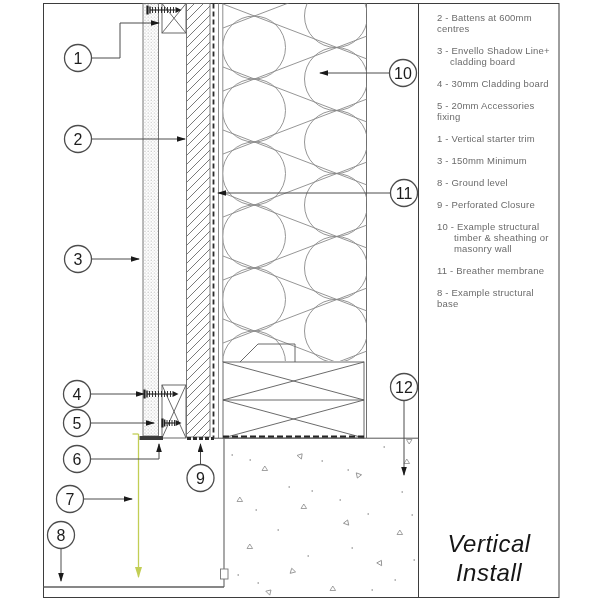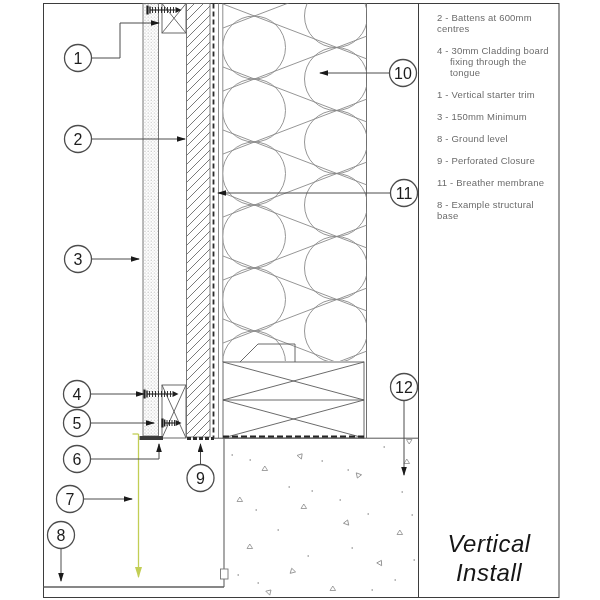--- a/index.html
+++ b/index.html
@@ -211,34 +211,45 @@
       <text class="callout-num" x="404" y="392.5" text-anchor="middle">12</text>
     </g>
   </g>
 </svg>
 
 <div class="legend">
   <div class="li">
         <span class="li-line">2 - Battens at 600mm centres</span>
       </div>
   <div class="li">
+        <span class="li-line">3 - Envello Shadow Line+</span>
+        <span class="li-line cont">cladding board</span>
+      </div>
+  <div class="li">
         <span class="li-line">4 - 30mm Cladding board</span>
-        <span class="li-line cont">fixing through the tongue</span>
+      </div>
+  <div class="li">
+        <span class="li-line">5 - 20mm Accessories fixing</span>
       </div>
   <div class="li">
         <span class="li-line">1 - Vertical starter trim</span>
       </div>
   <div class="li">
         <span class="li-line">3 - 150mm Minimum</span>
       </div>
   <div class="li">
         <span class="li-line">8 - Ground level</span>
       </div>
   <div class="li">
         <span class="li-line">9 - Perforated Closure</span>
+      </div>
+  <div class="li w2">
+        <span class="li-line">10 - Example structural</span>
+        <span class="li-line cont">timber &amp; sheathing or</span>
+        <span class="li-line cont">masonry wall</span>
       </div>
   <div class="li w2">
         <span class="li-line">11 - Breather membrane</span>
       </div>
   <div class="li w2">
         <span class="li-line">8 - Example structural base</span>
       </div>
 </div>
 
 <div class="title">

